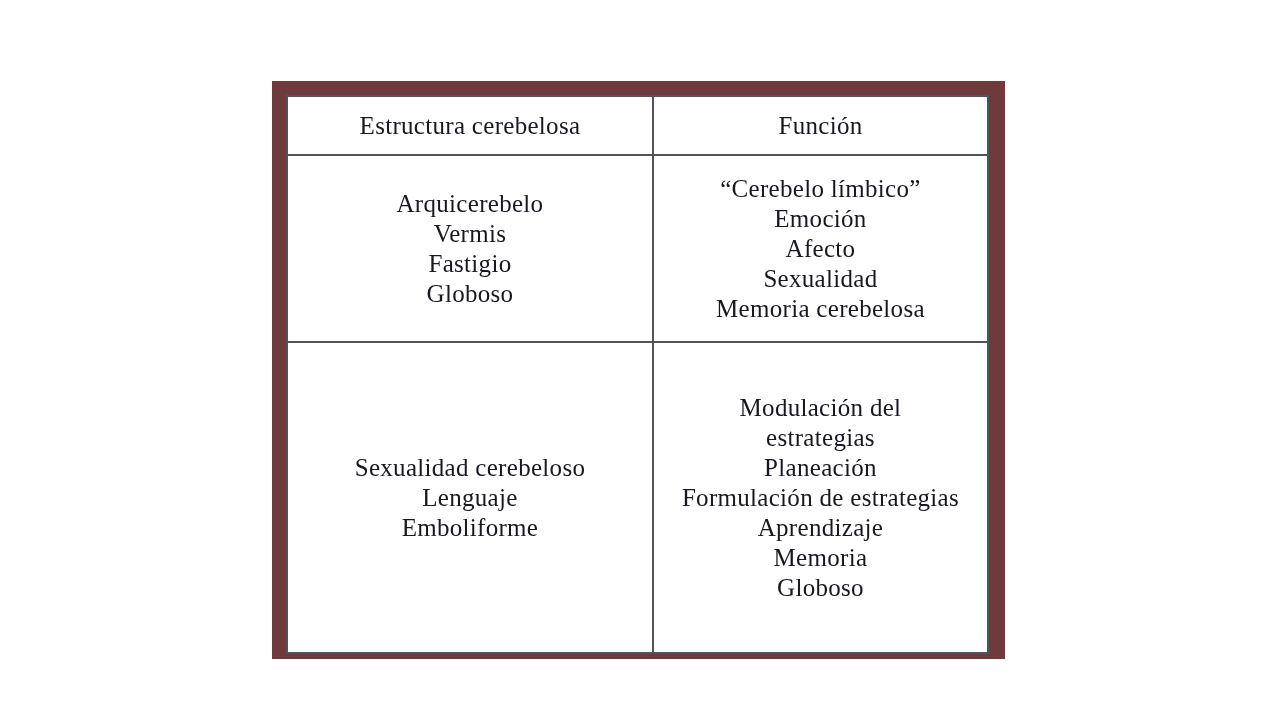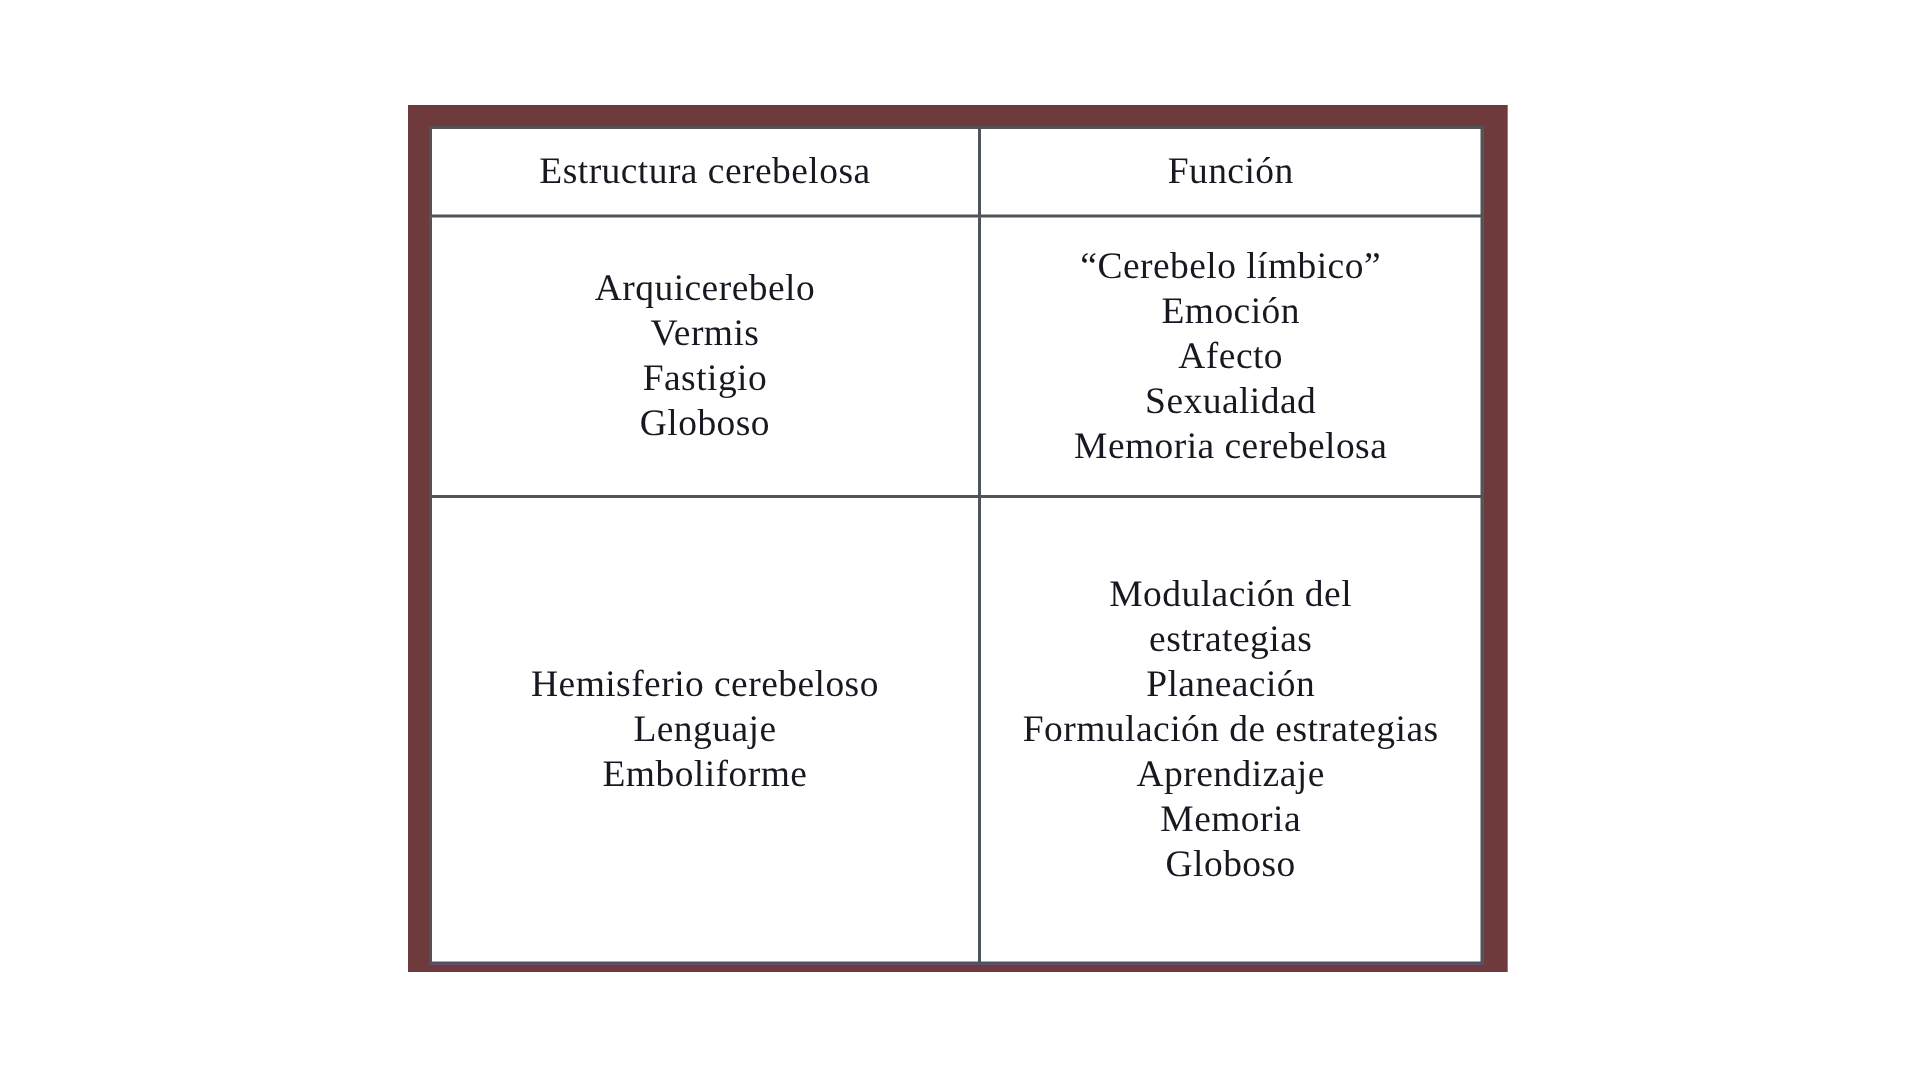--- a/index.html
+++ b/index.html
@@ -15,28 +15,28 @@
     overflow: hidden;
   }
   .slide-canvas {
     position: absolute;
     inset: 0;
     background: #ffffff;
   }
   .table-frame {
     position: absolute;
     left: 272px;
-    top: 70px;
+    top: 81px;
     width: 733px;
     height: 578px;
     box-sizing: border-box;
     border-style: solid;
     border-color: #6e3a3b;
     border-width: 14px 16px 5px 14px;
-    background: #8b5cf6;
+    background: #eab308;
   }
   table.cere-table {
     width: 100%;
     height: 100%;
     border-collapse: collapse;
     table-layout: fixed;
   }
   .cere-table th,
   .cere-table td {
     border: 2px solid #4e545a;
@@ -85,21 +85,21 @@
         <td>
           <div class="cell-line">“Cerebelo límbico”</div>
           <div class="cell-line">Emoción</div>
           <div class="cell-line">Afecto</div>
           <div class="cell-line">Sexualidad</div>
           <div class="cell-line">Memoria cerebelosa</div>
         </td>
       </tr>
       <tr class="data-row-2">
         <td>
-          <div class="cell-line">Hemisferio cerebeloso</div>
+          <div class="cell-line">Sexualidad cerebeloso</div>
           <div class="cell-line">Lenguaje</div>
           <div class="cell-line">Emboliforme</div>
         </td>
         <td>
           <div class="cell-line">Modulación del</div>
           <div class="cell-line">estrategias</div>
           <div class="cell-line">Planeación</div>
           <div class="cell-line">Formulación de estrategias</div>
           <div class="cell-line">Aprendizaje</div>
           <div class="cell-line">Memoria</div>

